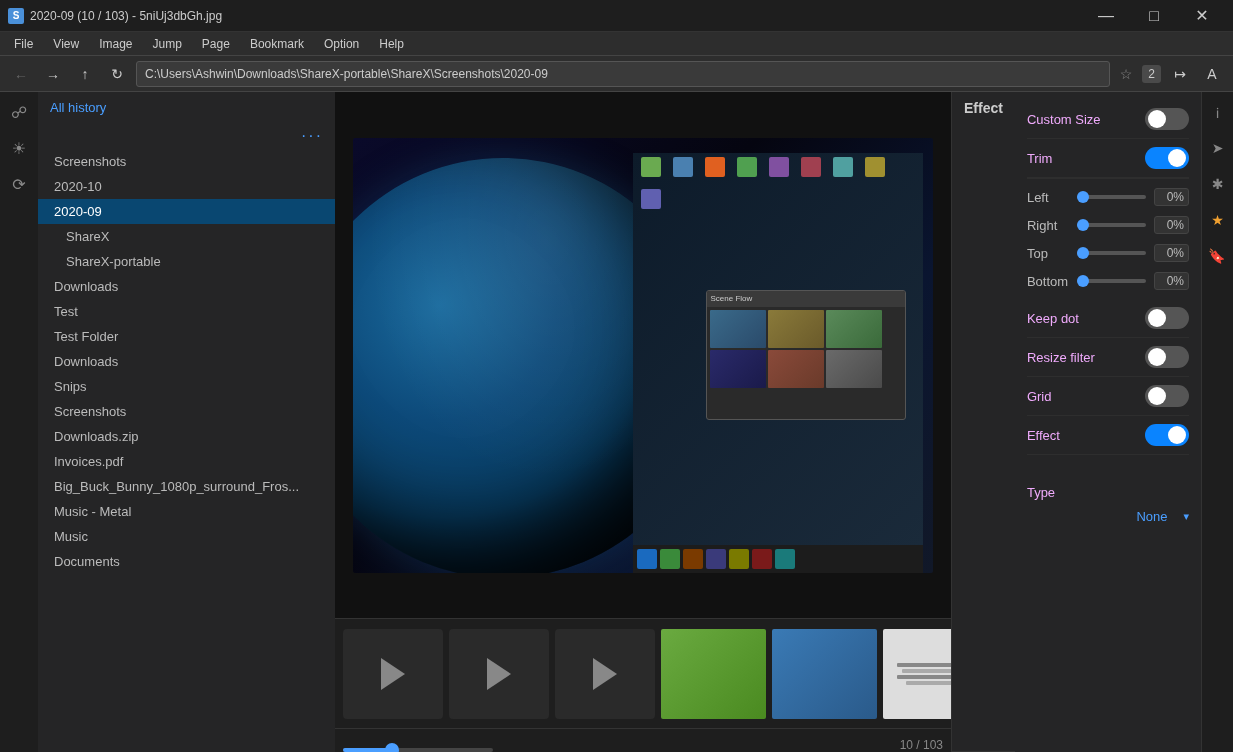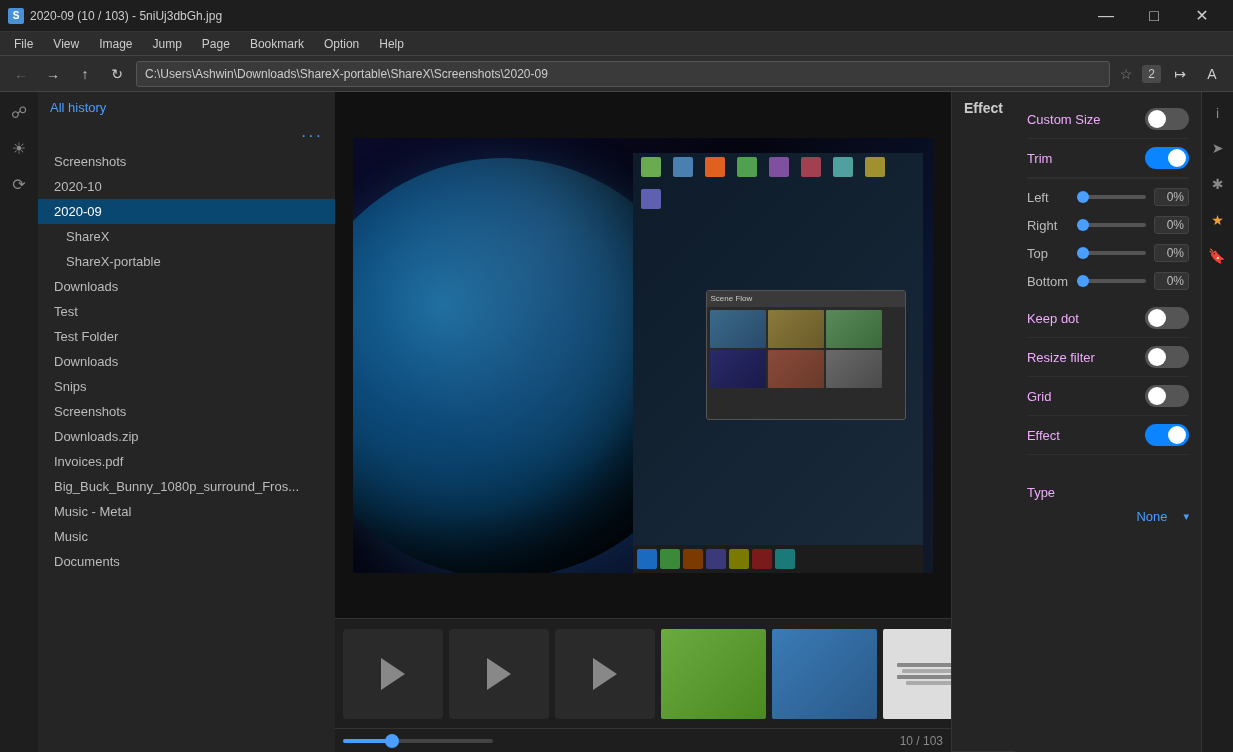--- a/index.html
+++ b/index.html
@@ -365,21 +365,21 @@
     
     .ft-1 { background: linear-gradient(135deg, #6aaa40, #4a8a20); }
     .ft-2 { background: linear-gradient(135deg, #3a7ab5, #2a5a8a); }
     .ft-3 { background: #e8e8e8; }
 
     
     .status-bar {
       height: 24px;
       background: #1e1e1e;
       display: flex;
-      align-items: center;
+      align-items: flex-end;
       padding: 0 8px;
       border-top: 1px solid #333;
       flex-shrink: 0;
     }
     .status-slider-area {
       display: flex;
       align-items: center;
       gap: 8px;
       flex: 1;
     }

